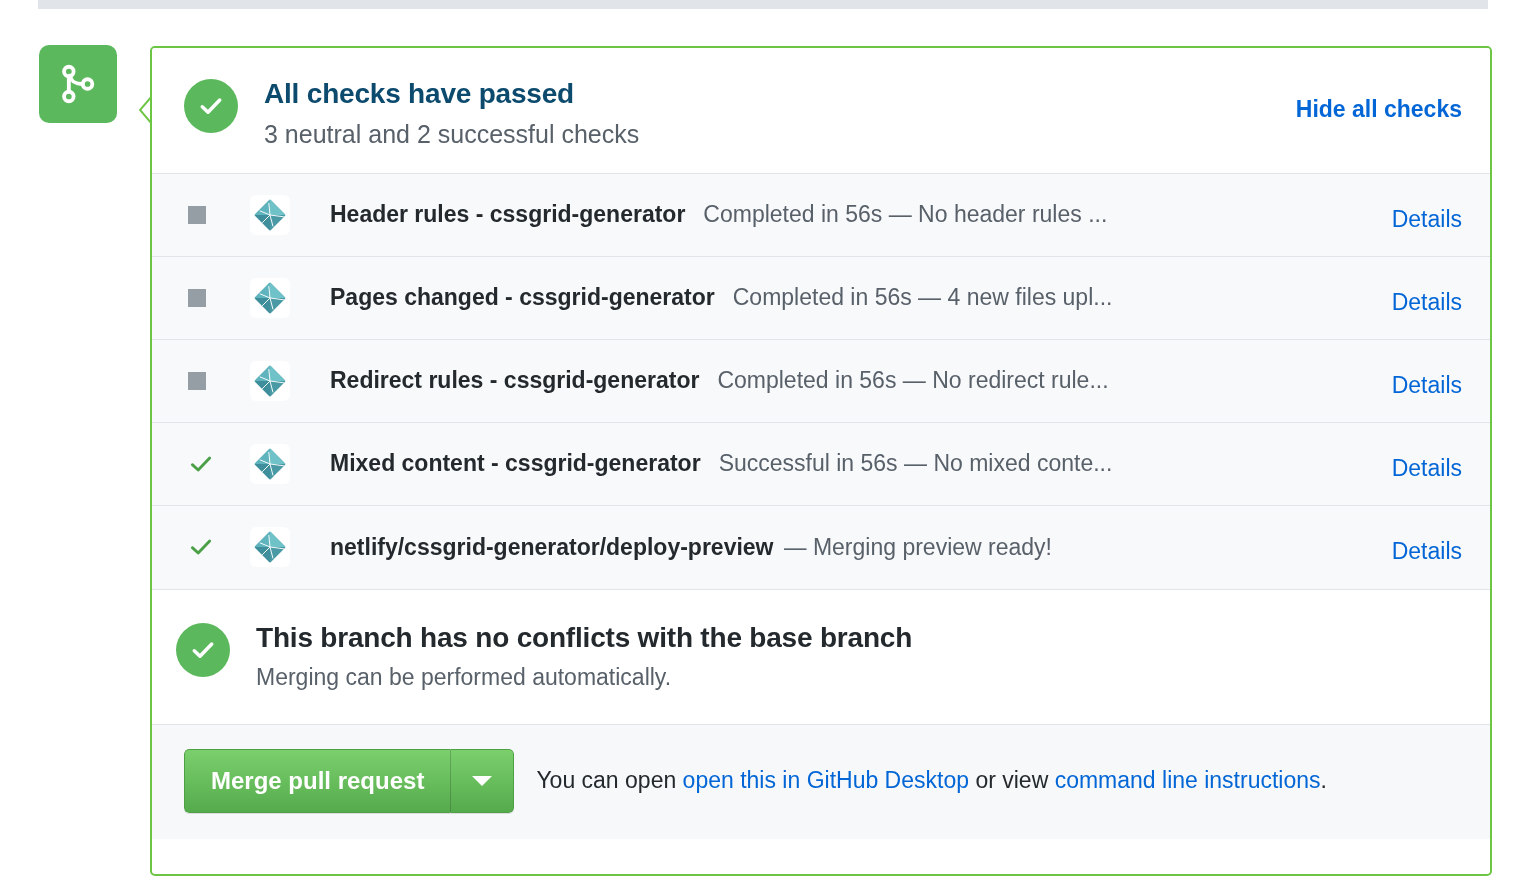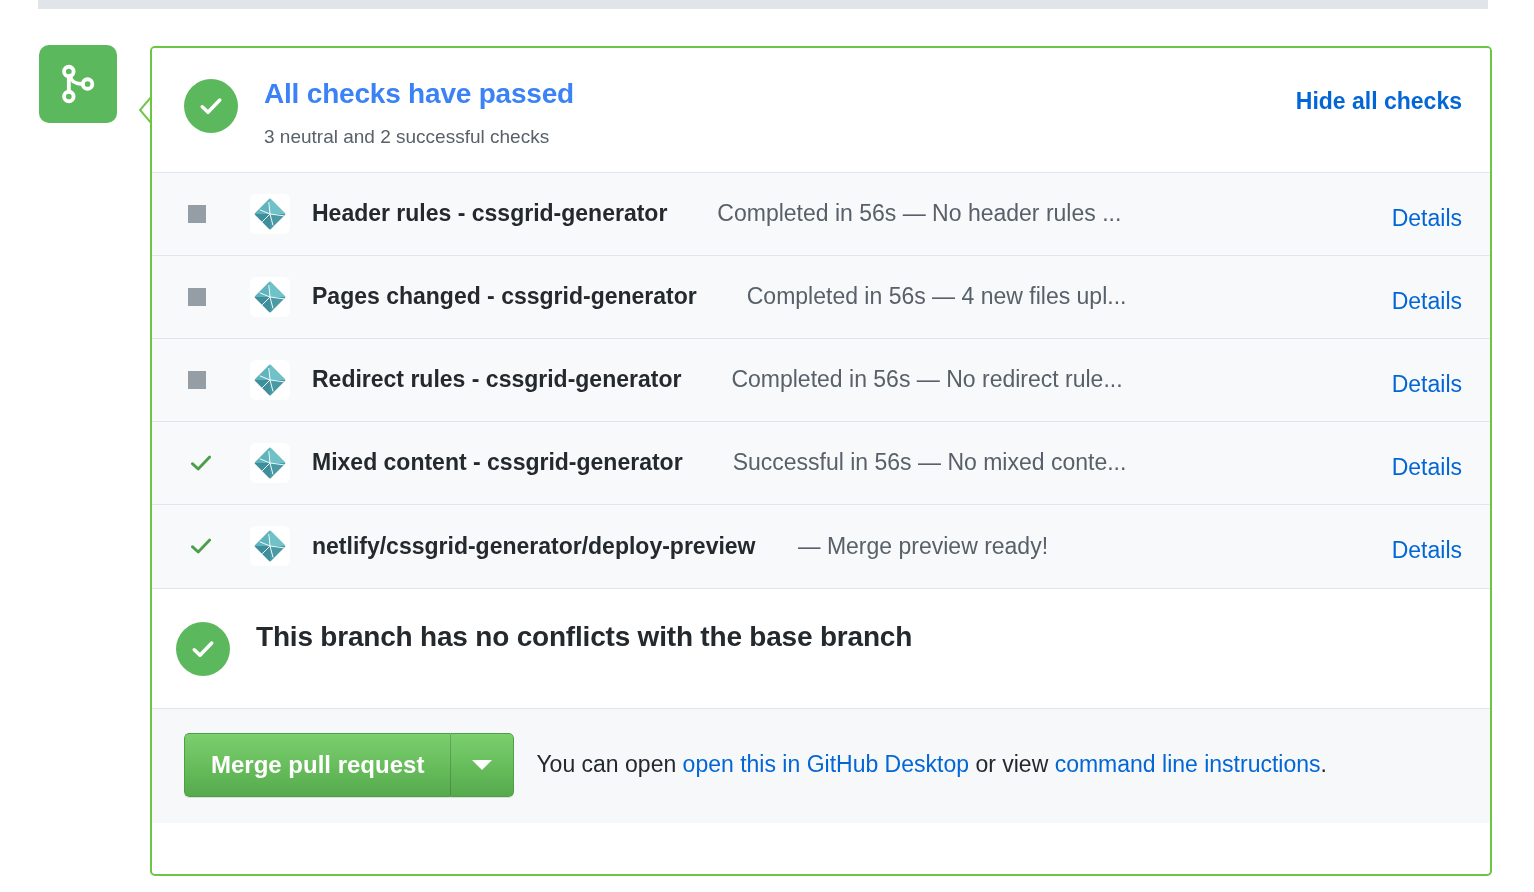--- a/index.html
+++ b/index.html
@@ -93,36 +93,36 @@
   .status-circle svg { display: block; }
 
   .header-text {
     margin-left: 26px;
     flex: 1 1 auto;
     min-width: 0;
   }
   .header-title {
     font-size: 28px;
     font-weight: bold;
-    color: #3b82f6;
+    color: #0c4a6e;
     line-height: 1.25;
     letter-spacing: -0.2px;
   }
   .header-sub {
-    font-size: 19px;
+    font-size: 25px;
     color: #586069;
-    margin-top: 14px;
+    margin-top: 7px;
     line-height: 1.3;
   }
   .hide-checks {
     font-size: 23px;
     color: #0366d6;
     font-weight: bold;
     white-space: nowrap;
-    margin-top: 12px;
+    margin-top: 20px;
     cursor: pointer;
     flex: 0 0 auto;
   }
 
   
   .checks-list {
     border-top: 1px solid #e1e4e8;
   }
   .check-row {
     display: flex;
@@ -158,28 +158,27 @@
     background: #ffffff;
     margin-left: 28px;
     display: flex;
     align-items: center;
     justify-content: center;
     overflow: hidden;
   }
   .check-avatar svg { display: block; }
 
   .check-body {
-    margin-left: 22px;
+    margin-left: 40px;
     flex: 1 1 auto;
     min-width: 0;
     display: flex;
     align-items: baseline;
     overflow: hidden;
     white-space: nowrap;
-    gap: 32px;
   }
   .check-name {
     font-size: 23px;
     font-weight: bold;
     color: #24292e;
     flex: 0 0 auto;
   }
   .check-desc {
     font-size: 23px;
     color: #586069;
@@ -469,35 +468,36 @@
                 <path d="M13 13 L2 4"></path>
                 <path d="M13 13 L13 26"></path>
                 <path d="M13 13 L25 20"></path>
                 <path d="M13 13 L1 18"></path>
               </g>
             </g>
           </svg>
         </div>
         <div class="check-body">
           <span class="check-name">netlify/cssgrid-generator/deploy-preview</span>
-          <span class="check-desc tight">— Merge preview ready!</span>
+          <span class="check-desc tight">— Merging preview ready!</span>
         </div>
         <div class="check-details">Details</div>
       </div>
 
     </div>
 
     <div class="conflict-section">
       <div class="status-circle">
         <svg width="30" height="30" viewBox="0 0 24 24" aria-hidden="true">
           <path d="M5 12.6 L9.6 17 L19 7.2" fill="none" stroke="#ffffff" stroke-width="2.8" stroke-linecap="round" stroke-linejoin="round"></path>
         </svg>
       </div>
       <div class="conflict-text">
         <div class="conflict-title">This branch has no conflicts with the base branch</div>
+        <div class="conflict-sub">Merging can be performed automatically.</div>
       </div>
     </div>
 
     <div class="merge-footer">
       <div class="merge-btn-group">
         <button class="merge-btn">Merge pull request</button>
         <div class="merge-caret">
           <span class="caret-down"></span>
         </div>
       </div>

